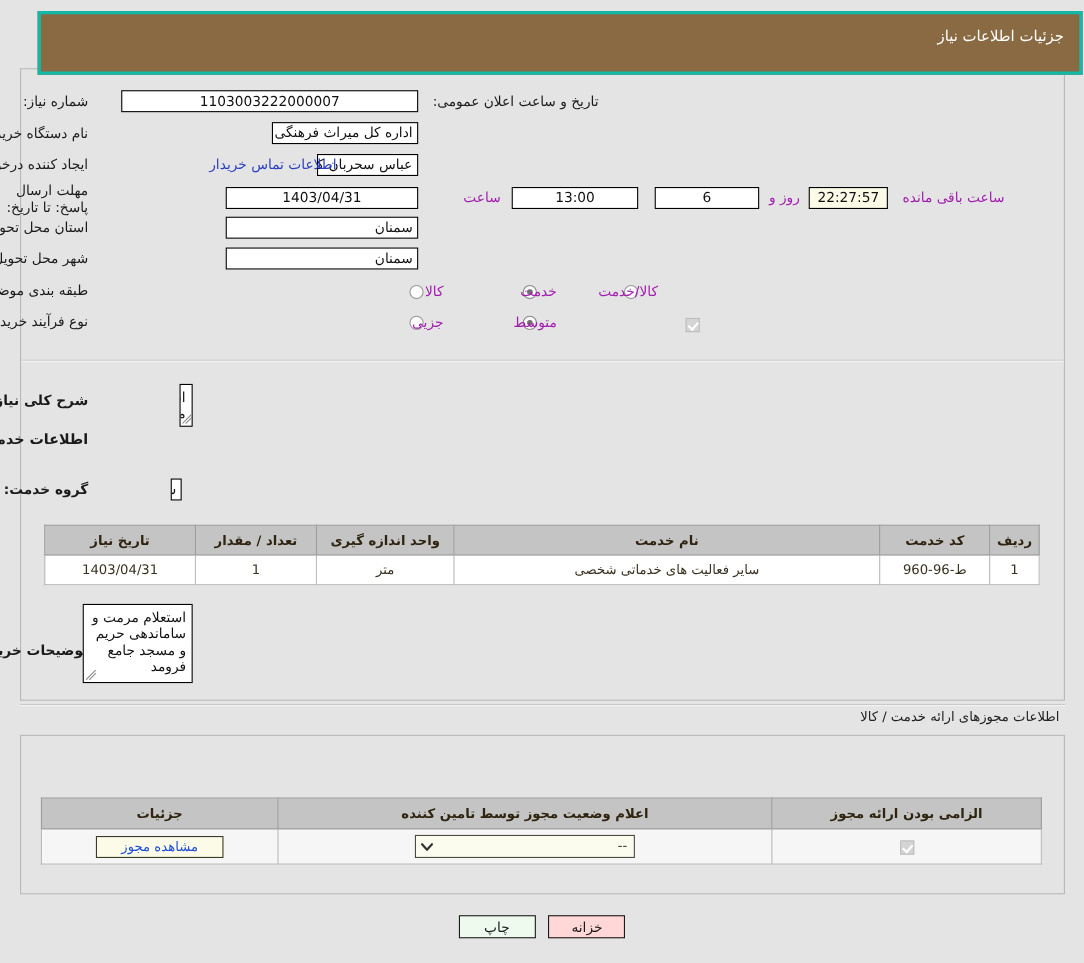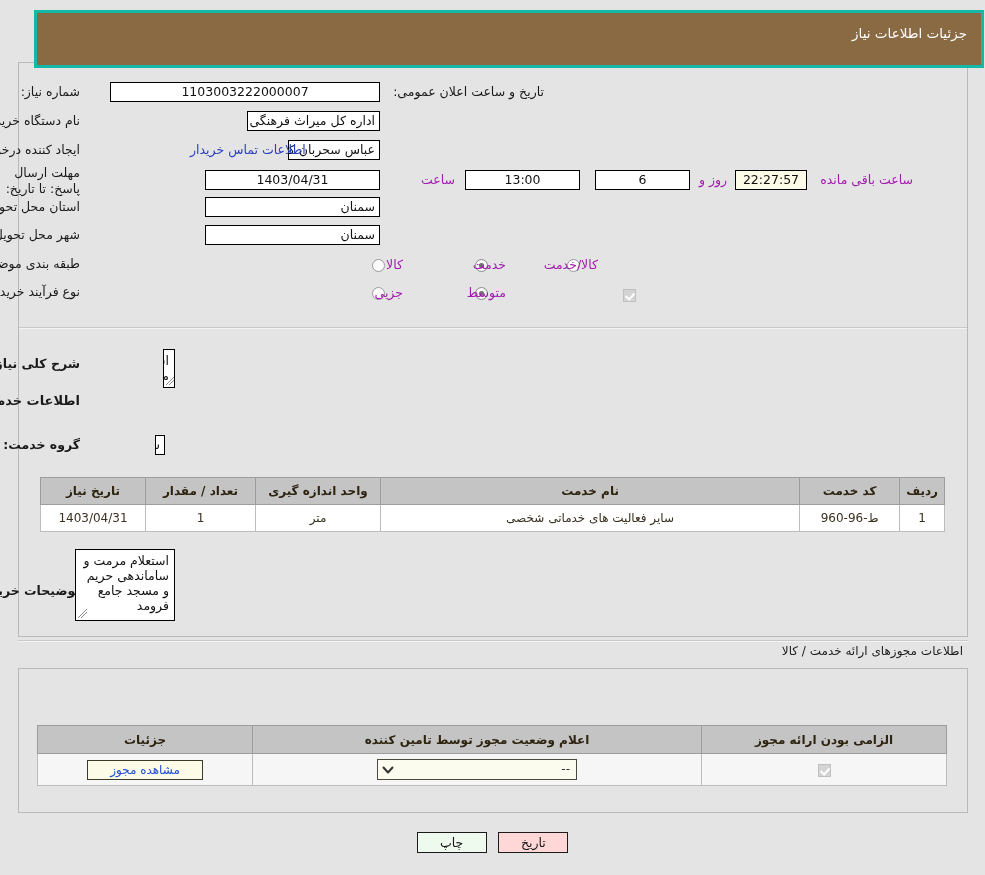--- a/index.html
+++ b/index.html
@@ -361,21 +361,21 @@
   <span class="fld rt" style="right:820px; top:435px; left:175px; width:auto;">سایر فعالیت‌های خدماتی</span>
 
   <table class="tbl" style="right:40px; top:477px; width:905px;">
     <thead>
       <tr>
         <th style="width:38px;">ردیف</th>
         <th style="width:100px;">کد خدمت</th>
         <th>نام خدمت</th>
         <th style="width:125px;">واحد اندازه گیری</th>
         <th style="width:110px;">تعداد / مقدار</th>
-        <th style="width:105px;">تاریخ نیاز</th>
+        <th style="width:137px;">تاریخ نیاز</th>
       </tr>
     </thead>
     <tbody>
       <tr>
         <td>1</td>
         <td>ط-96-960</td>
         <td>سایر فعالیت های خدماتی شخصی</td>
         <td>متر</td>
         <td>1</td>
         <td>1403/04/31</td>
@@ -423,17 +423,17 @@
           </span>
         </td>
         <td>
           <span class="btn-ivory">مشاهده مجوز</span>
         </td>
       </tr>
     </tbody>
   </table>
 
   <div class="footer-btns">
-    <span class="btn back">تاریخ</span>
+    <span class="btn back">خزانه</span>
     <span class="btn print">چاپ</span>
   </div>
 
 </div>
 
 </body></html>

